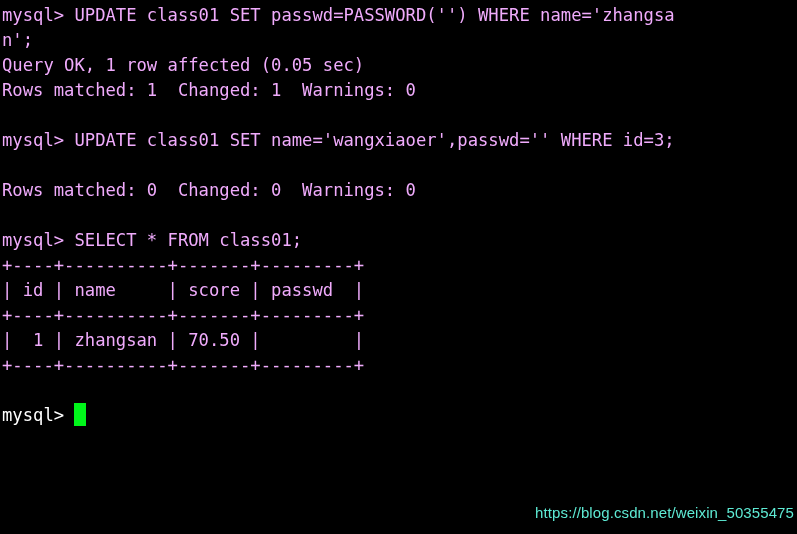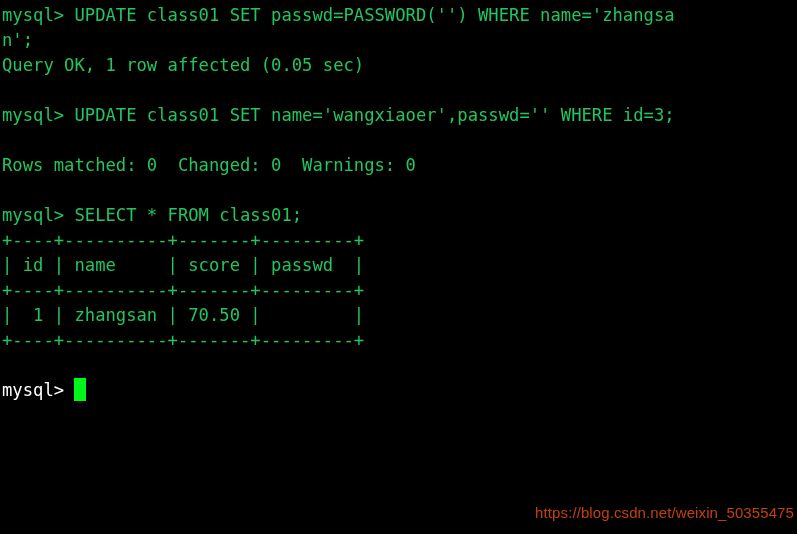--- a/index.html
+++ b/index.html
@@ -26,21 +26,21 @@
     position: absolute;
     left: 2px;
     top: 3px;
     width: 795px;
   }
 
   .line {
     height: 25px;
     white-space: pre;
     letter-spacing: 0px;
-    color: #22c55e;
+    color: #f0abfc;
   }
 
   .line.blank {
     color: transparent;
   }
 
   
   .prompt-line {
     height: 25px;
     white-space: pre;
@@ -61,35 +61,36 @@
     margin-left: 0px;
   }
 
   .watermark {
     position: absolute;
     right: 3px;
     bottom: 12px;
     font-family: "Liberation Sans", sans-serif;
     font-size: 15px;
     line-height: 18px;
-    color: #c2410c;
+    color: #5eead4;
     white-space: pre;
     letter-spacing: 0.1px;
   }
 </style>
 </head>
 <body>
 
 <div id="terminal">
 
   <div id="screen">
 
     <div class="line">mysql&gt; UPDATE class01 SET passwd=PASSWORD('') WHERE name='zhangsa</div>
     <div class="line">n';</div>
     <div class="line">Query OK, 1 row affected (0.05 sec)</div>
+    <div class="line">Rows matched: 1  Changed: 1  Warnings: 0</div>
     <div class="line blank"></div>
     <div class="line">mysql&gt; UPDATE class01 SET name='wangxiaoer',passwd='' WHERE id=3;</div>
     <div class="line blank"></div>
     <div class="line">Rows matched: 0  Changed: 0  Warnings: 0</div>
     <div class="line blank"></div>
     <div class="line">mysql&gt; SELECT * FROM class01;</div>
     <div class="line">+----+----------+-------+---------+</div>
     <div class="line">| id | name     | score | passwd  |</div>
     <div class="line">+----+----------+-------+---------+</div>
     <div class="line">|  1 | zhangsan | 70.50 |         |</div>

